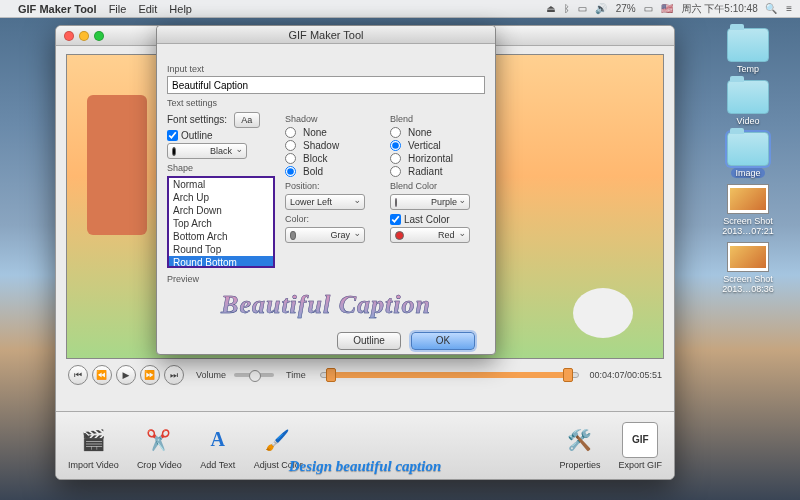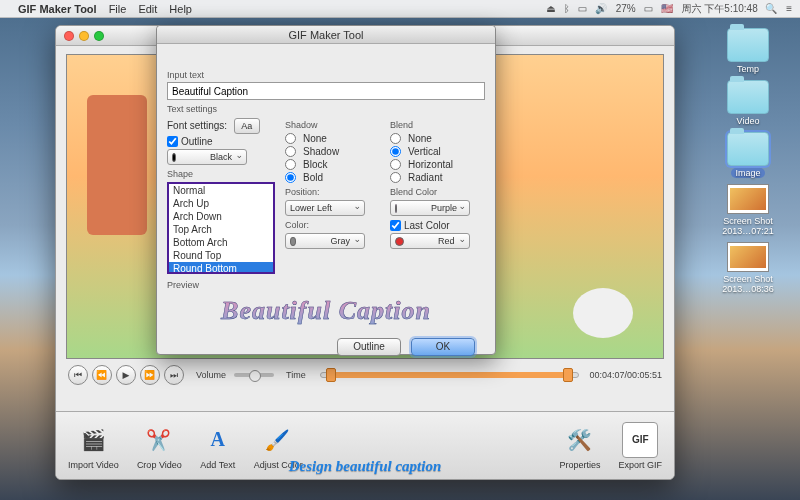--- a/index.html
+++ b/index.html
@@ -35,21 +35,21 @@
 .timeline .range { position: absolute; left: 2%; right: 2%; top: -1px; bottom: -1px; background: #f5a050; border-radius: 3px; }
 .timeline .handle { position: absolute; width: 10px; height: 14px; background: #f5a050; border: 1px solid #c07020; border-radius: 2px; top: -5px; }
 .timecode { font-size: 9px; }
 .toolbar-bottom { position: absolute; bottom: 0; left: 0; right: 0; height: 68px; background: linear-gradient(to bottom, #f0f0f0, #d8d8d8); border-top: 1px solid #aaa; display: flex; align-items: center; padding: 0 12px; gap: 18px; }
 .tool { display: flex; flex-direction: column; align-items: center; font-size: 9px; color: #333; gap: 2px; }
 .tool .ticon { width: 36px; height: 36px; border-radius: 4px; display: flex; align-items: center; justify-content: center; font-size: 20px; }
 .tool.spacer { margin-left: auto; }
 .caption-line { position: absolute; bottom: 4px; left: 0; right: 0; text-align: center; font-size: 15px; font-style: italic; font-weight: bold; color: #2080e0; font-family: Georgia, serif; text-shadow: 0 1px 1px rgba(0,0,0,0.3); z-index: 2; }
 .dialog { position: absolute; left: 156px; top: 25px; width: 340px; height: 330px; background: #ececec; border: 1px solid #888; border-radius: 4px; box-shadow: 0 8px 24px rgba(0,0,0,0.45); font-size: 10px; color: #333; z-index: 10; }
 .dialog .dtitle { height: 18px; background: linear-gradient(to bottom, #f0f0f0, #d0d0d0); border-bottom: 1px solid #aaa; text-align: center; font-size: 11px; line-height: 18px; border-radius: 4px 4px 0 0; }
-.dialog .body { padding: 24px 10px; }
+.dialog .body { padding: 18px 10px; }
 .dialog .lbl { font-size: 9px; color: #555; margin: 2px 0; }
 .dialog input[type=text].main { width: 100%; height: 18px; padding: 0 4px; border: 1px solid #999; background: #fff; font-size: 10px; }
 .settings-row { display: flex; gap: 10px; margin-top: 4px; }
 .col { display: flex; flex-direction: column; gap: 2px; }
 .col1 { width: 108px; } .col2 { width: 95px; } .col3 { width: 95px; }
 .aa-btn { display: inline-block; width: 26px; height: 16px; background: linear-gradient(to bottom,#fefefe,#ddd); border: 1px solid #999; border-radius: 3px; text-align: center; font-size: 9px; line-height: 14px; margin-left: 4px; }
 .check { display: flex; align-items: center; gap: 3px; font-size: 10px; }
 .check input { width: 11px; height: 11px; }
 .radio { display: flex; align-items: center; gap: 7px; font-size: 10px; }
 .radio input { width: 11px; height: 11px; }

